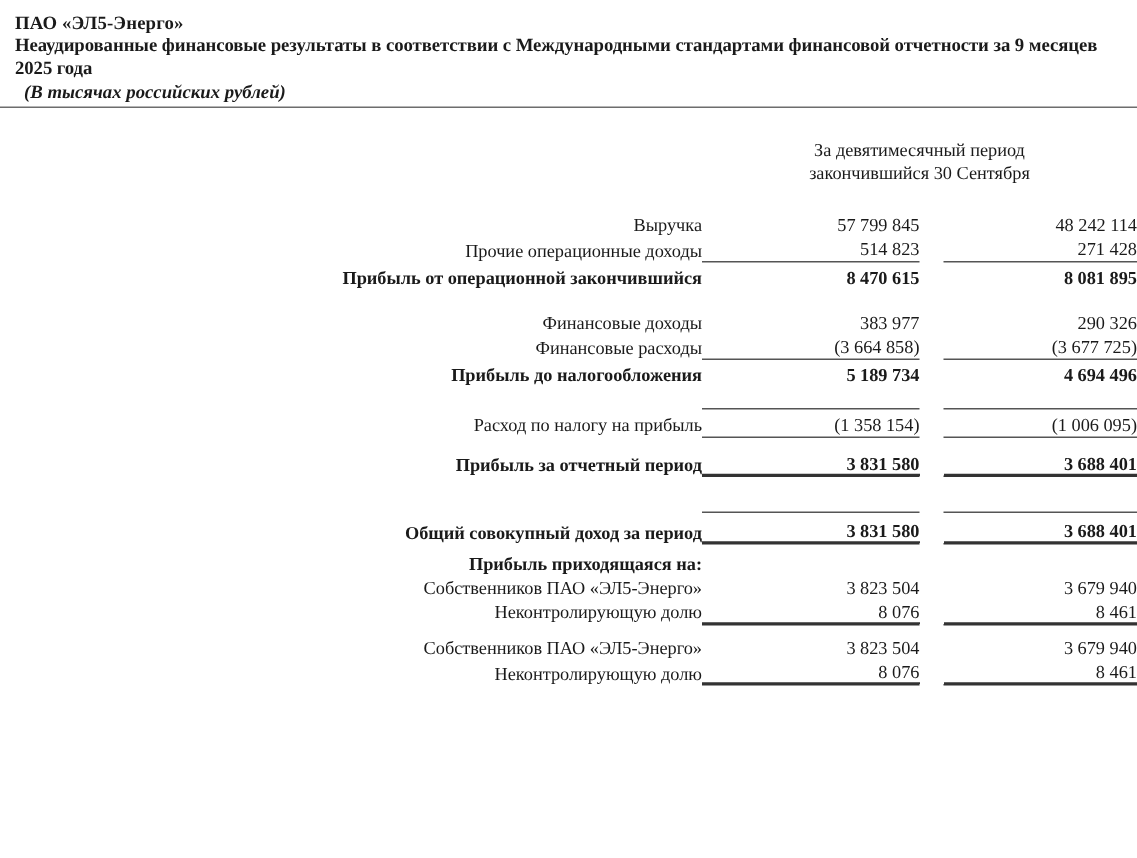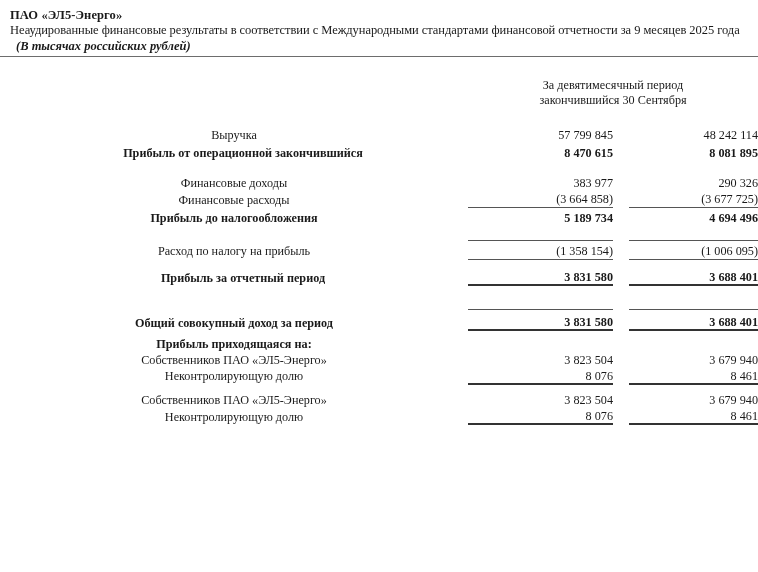--- a/index.html
+++ b/index.html
@@ -29,21 +29,21 @@
     padding: 8px 10px 0 10px;
   }
   .doc-company {
     font-size: 12.5px;
     font-weight: bold;
     line-height: 15px;
     letter-spacing: 0.1px;
   }
   .doc-subtitle {
     font-size: 12.5px;
-    font-weight: normal;
+    font-weight: bold;
     line-height: 15px;
     letter-spacing: -0.05px;
   }
   .doc-units {
     font-size: 12.5px;
     font-style: italic;
     line-height: 15px;
     padding-left: 6px;
     padding-top: 1px;
     font-weight: bold;
@@ -91,21 +91,21 @@
     padding-top: 1px;
     padding-bottom: 1px;
   }
 
   
   .rowspace   { height: 14px; }
   .rowspace-s { height: 8px; }
   .rowspace-xs{ height: 5px; }
 
   td.label {
-    text-align: center;
+    text-align: right;
     padding-left: 10px;
     line-height: 16px;
     white-space: nowrap;
   }
   td.label.bold   { font-weight: bold; }
   td.label.indent { padding-left: 18px; }
 
   td.num {
     text-align: right;
     padding-right: 9px;
@@ -173,20 +173,26 @@
     </tr>
 
     <tr class="h16">
       <td class="label">Выручка</td>
       <td class="num">57 799 845</td>
       <td></td>
       <td class="num">48 242 114</td>
     </tr>
 
 
+    <tr class="h16">
+      <td class="label">Прочие операционные доходы</td>
+      <td class="num rule-bottom">514 823</td>
+      <td></td>
+      <td class="num rule-bottom">271 428</td>
+    </tr>
 
     <tr class="h18">
       <td class="label bold indent">Прибыль от операционной закончившийся</td>
       <td class="num bold">8 470 615</td>
       <td></td>
       <td class="num bold">8 081 895</td>
     </tr>
 
     <tr class="rowspace">
       <td></td>

